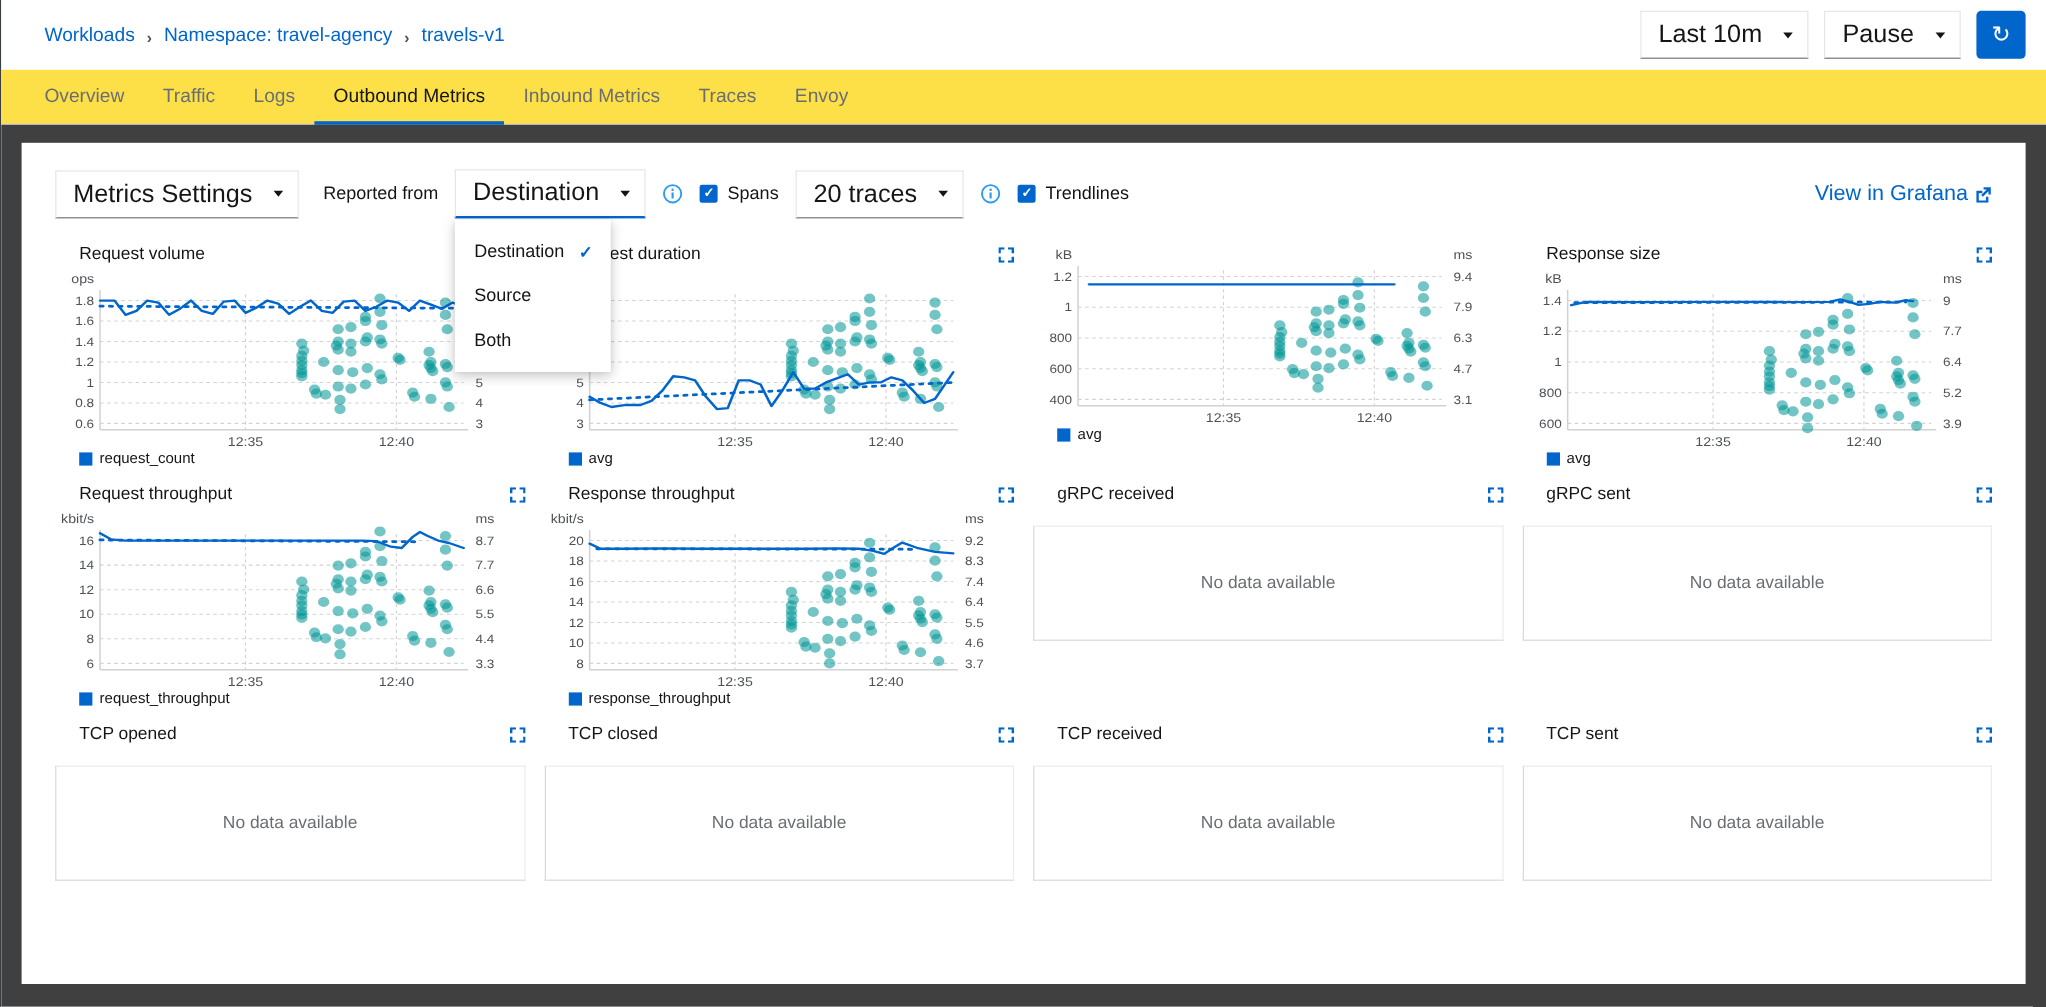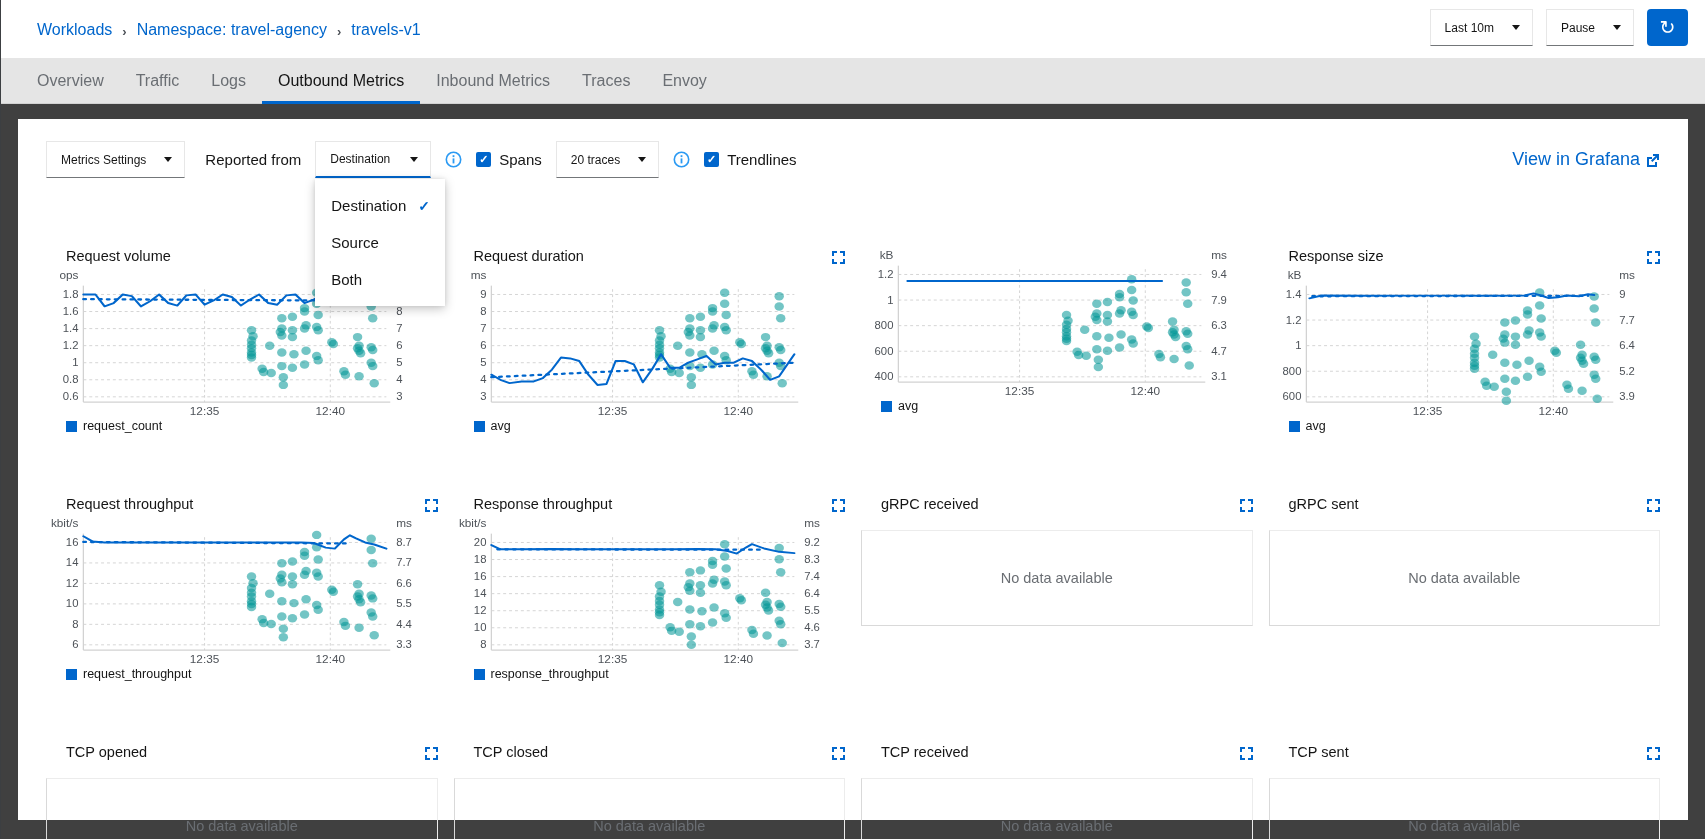--- a/index.html
+++ b/index.html
@@ -5,26 +5,26 @@
   * { margin:0; padding:0; box-sizing:border-box; }
   html,body { width:1705px; height:839px; overflow:hidden; }
   body { font-family:"Liberation Sans", sans-serif; background:#fff; display:flex; flex-direction:column; border-left:1px solid #3c3f42; }
 
   
   .header { position:relative; height:58px; background:#fff; flex:0 0 auto; }
   .breadcrumb { padding:21px 0 0 36px; font-size:16px; display:flex; align-items:flex-end; gap:10px; }
   .breadcrumb a { color:#0066cc; text-decoration:none; cursor:pointer; }
   .crumb-sep { color:#4d5258; font-size:13px; font-weight:bold; }
   .controls { position:absolute; top:9px; right:17px; display:flex; gap:13px; align-items:stretch; }
-  .pf-toggle { background:#fff; border:1px solid #e7e7e7; border-bottom:1px solid #737679; padding:7px 12px 7px 14px; font-size:12px; color:#151515; display:flex; align-items:center; gap:18px; cursor:pointer; min-height:37px; }
+  .pf-toggle { background:#fff; border:1px solid #e7e7e7; border-bottom:1px solid #737679; padding:7px 12px 7px 14px; font-size:21px; color:#151515; display:flex; align-items:center; gap:18px; cursor:pointer; min-height:37px; }
   .caret { width:0; height:0; border-left:4.5px solid transparent; border-right:4.5px solid transparent; border-top:5px solid #151515; display:inline-block; }
   .refresh-btn { width:41px; background:#0066cc; border:none; border-radius:4px; color:#fff; font-size:19px; cursor:pointer; display:flex; align-items:center; justify-content:center; }
 
   
-  .tabs { display:flex; padding-left:20px; border-bottom:1px solid #d2d2d2; background:#e5e5e5; flex:0 0 auto; }
+  .tabs { display:flex; padding-left:20px; border-bottom:1px solid #d2d2d2; background:#fde047; flex:0 0 auto; }
   .tab { padding:14px 16px 11px; font-size:16px; color:#6a6e73; cursor:pointer; border-bottom:3px solid transparent; margin-bottom:-1px; }
   .tab.active { color:#151515; border-bottom-color:#0066cc; }
 
   
   .content { flex:1; background:#404040; padding:15px 17px 19px; overflow:hidden; }
   .card { background:#fff; height:100%; padding:22px 28px; position:relative; }
 
   
   .toolbar { display:flex; align-items:center; gap:14px; position:relative; }
   .toolbar .label { font-size:15px; color:#151515; margin-left:6px; }
@@ -34,21 +34,21 @@
   .menu-item { padding:10px 16px; font-size:15px; color:#151515; cursor:pointer; display:flex; align-items:center; }
   .menu-check { color:#0066cc; font-size:14px; margin-left:12px; font-weight:bold; }
   .check-group { display:flex; align-items:center; gap:8px; cursor:pointer; }
   .checkbox { width:15px; height:15px; background:#0066cc; border-radius:2px; color:#fff; font-size:11px; line-height:15px; text-align:center; font-weight:bold; }
   .check-label { font-size:15px; color:#151515; }
   .info-icon { display:inline-flex; cursor:pointer; }
   .grafana-link { margin-left:auto; color:#0066cc; font-size:18px; text-decoration:none; display:flex; align-items:center; gap:6px; cursor:pointer; }
 
   
   .charts-grid { margin-top:22px; display:grid; grid-template-columns:repeat(4,1fr); column-gap:16px; row-gap:15px; }
-  .chart-cell { position:relative;margin-top:48px; }
+  .chart-cell { position:relative; }
   .chart-head { display:flex; justify-content:space-between; align-items:flex-start; padding-left:20px; }
   .chart-title { font-size:14.5px; color:#151515; }
   .expand-icon { cursor:pointer; margin-top:2px; }
   .chart-svg { width:100%; height:150px; display:block; }
   .legend { display:flex; align-items:center; gap:6px; margin-top:1px; padding-left:20px; }
   .legend-swatch { width:11px; height:11px; background:#0066cc; }
   .legend-label { font-size:12.5px; color:#151515; }
   .no-data-box { margin-top:14px; height:96px; border:1px solid #ececec; border-left-color:#d9d9d9; border-bottom-color:#d9d9d9; display:flex; align-items:center; justify-content:center; color:#6a6e73; font-size:14.5px; }
 </style>
 </head>

